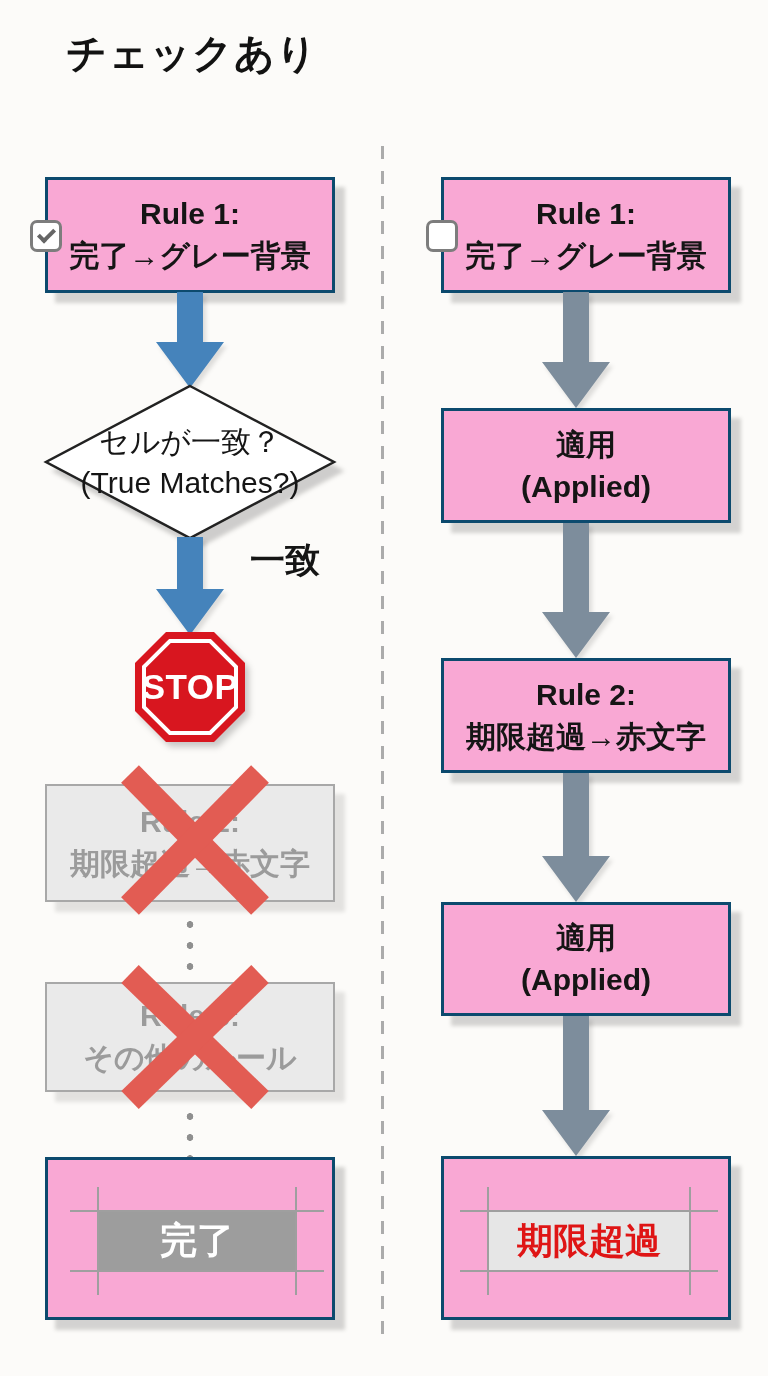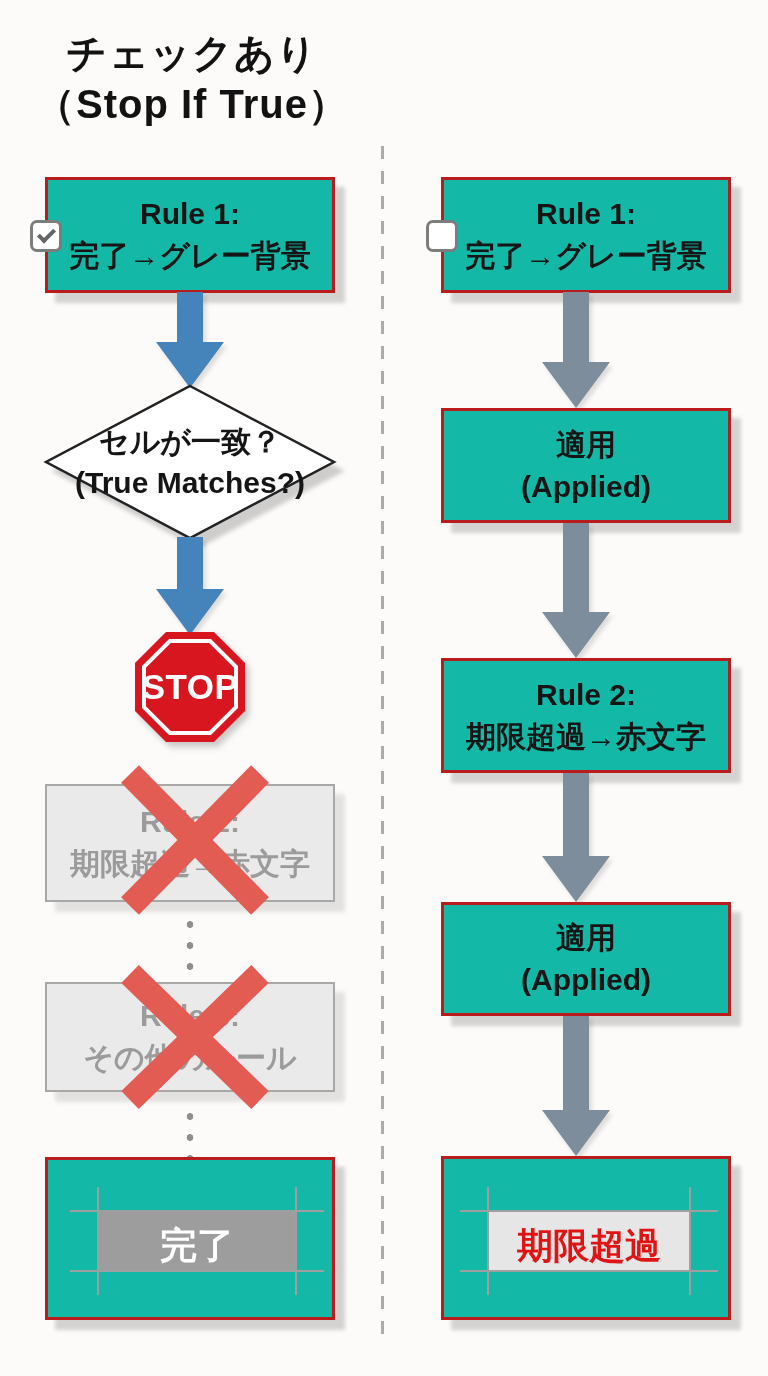--- a/index.html
+++ b/index.html
@@ -5,73 +5,72 @@
   * { margin:0; padding:0; box-sizing:border-box; }
   html,body { background:#e9e9e9; }
   body { font-family:"Liberation Sans","DejaVu Sans",sans-serif; }
   .canvas { position:relative; width:768px; height:1376px; background:#fcfbf9; overflow:hidden; margin:0 auto;padding-left:24px; }
 
   .divider { position:absolute; left:381px; top:146px; width:3px; height:1200px;
     background:repeating-linear-gradient(to bottom,#ababab 0 13px,rgba(0,0,0,0) 13px 25px); }
 
   .title { position:absolute; text-align:center; font-weight:800; font-size:40px; line-height:1.28; color:#121212; letter-spacing:1px; }
 
-  .box { position:absolute; background:#14b8a6; border:3px solid #b91c1c;
+  .box { position:absolute; background:#f9a8d4; border:3px solid #0c4a6e;
     box-shadow:10px 10px 4px rgba(0,0,0,0.16);
     display:flex; flex-direction:column; align-items:center; justify-content:center;
     text-align:center; font-weight:700; }
   .box .ln { font-size:30px; line-height:1.4; color:#151515; }
   .box.disabled { background:#eaeaea; border:2px solid #a8a8a8; box-shadow:10px 10px 4px rgba(0,0,0,0.10); }
   .box.disabled .ln { color:#9b9b9b; }
 
   .checkbox { position:absolute; width:32px; height:32px; background:#ffffff;
     border:3px solid #7d7d7d; border-radius:7px; z-index:5; }
   .checkbox .check { position:absolute; left:5px; top:6px; width:17px; height:10px;
     border-left:4px solid #666666; border-bottom:4px solid #666666; transform:rotate(-45deg); }
 
   .arrow { position:absolute; filter:drop-shadow(3px 4px 2px rgba(0,0,0,0.12)); }
 
   .diamond-wrap { position:absolute; }
   .diamond-svg { filter:drop-shadow(8px 9px 2px rgba(0,0,0,0.18)); }
   .diamond-text { position:absolute; left:0; top:0; width:100%; height:100%;
     display:flex; flex-direction:column; align-items:center; justify-content:center;
-    font-weight:700; text-align:center; }
+    font-weight:400; text-align:center; }
   .diamond-text .ln { font-size:30px; line-height:1.38; color:#151515; }
 
   .side-label { position:absolute; text-align:center; font-weight:800; color:#151515; }
   .side-label .big { font-size:35px; line-height:1.15; display:block; }
   .side-label .small { font-size:30px; line-height:1.25; display:block; }
 
   .stop-wrap { position:absolute; filter:drop-shadow(4px 5px 3px rgba(0,0,0,0.2)); }
 
   .xmark { position:absolute; z-index:6; }
 
   .dotted { position:absolute; width:8px;
     background-image:radial-gradient(circle,#8f8f8f 3.1px,rgba(0,0,0,0) 3.6px);
     background-size:8px 21px; background-repeat:repeat-y; background-position:center top; }
 
-  .cell { position:absolute; display:flex; align-items:flex-end; justify-content:center; font-weight:800; }
+  .cell { position:absolute; display:flex; align-items:center; justify-content:center; font-weight:800; }
   .cell .mark { position:absolute; background:#9f9f9f; }
   .cell .mark.t { left:-28px; right:-28px; top:-1px; height:2px; }
   .cell .mark.b { left:-28px; right:-28px; bottom:-1px; height:2px; }
   .cell .mark.l { top:-24px; bottom:-24px; left:-1px; width:2px; }
   .cell .mark.r { top:-24px; bottom:-24px; right:-1px; width:2px; }
   .cell.gray { background:#9d9d9d; color:#ffffff; font-size:37px; }
   .cell.light { background:#e6e6e6; color:#df1515; font-size:36px; }
 </style>
 </head>
 <body>
 
 <div class="canvas">
 
   <div class="divider"></div>
 
   <div class="title" style="left:18px; top:28px; width:348px;">
     <span>チェックあり</span><br>
-    <span>（Stop If True）</span>
   </div>
 
   <div class="box" style="left:45px; top:177px; width:290px; height:116px;">
     <span class="ln">Rule 1:</span>
     <span class="ln">完了→グレー背景</span>
   </div>
   <div class="checkbox" style="left:30px; top:220px;">
     <span class="check"></span>
   </div>
 
@@ -87,20 +86,21 @@
       <span class="ln">セルが一致？</span>
       <span class="ln">(True Matches?)</span>
     </div>
   </div>
 
   <svg class="arrow" style="left:156px; top:537px;" width="68" height="98">
     <polygon points="21,0 47,0 47,52 68,52 34,98 0,52 21,52" fill="#4583bb"></polygon>
   </svg>
 
   <div class="side-label" style="left:210px; top:540px; width:150px;">
+    <span class="big">一致</span>
   </div>
 
   <div class="stop-wrap" style="left:132px; top:629px;">
     <svg width="116" height="116">
       <polygon points="34,3 82,3 113,34 113,82 82,113 34,113 3,82 3,34" fill="#d8161f"></polygon>
       <polygon points="37.9,12 78.1,12 104,37.9 104,78.1 78.1,104 37.9,104 12,78.1 12,37.9" fill="none" stroke="#ffffff" stroke-width="4"></polygon>
       <text x="58" y="70" text-anchor="middle" fill="#ffffff" font-size="35" font-weight="800" letter-spacing="0.5">STOP</text>
     </svg>
   </div>
 

